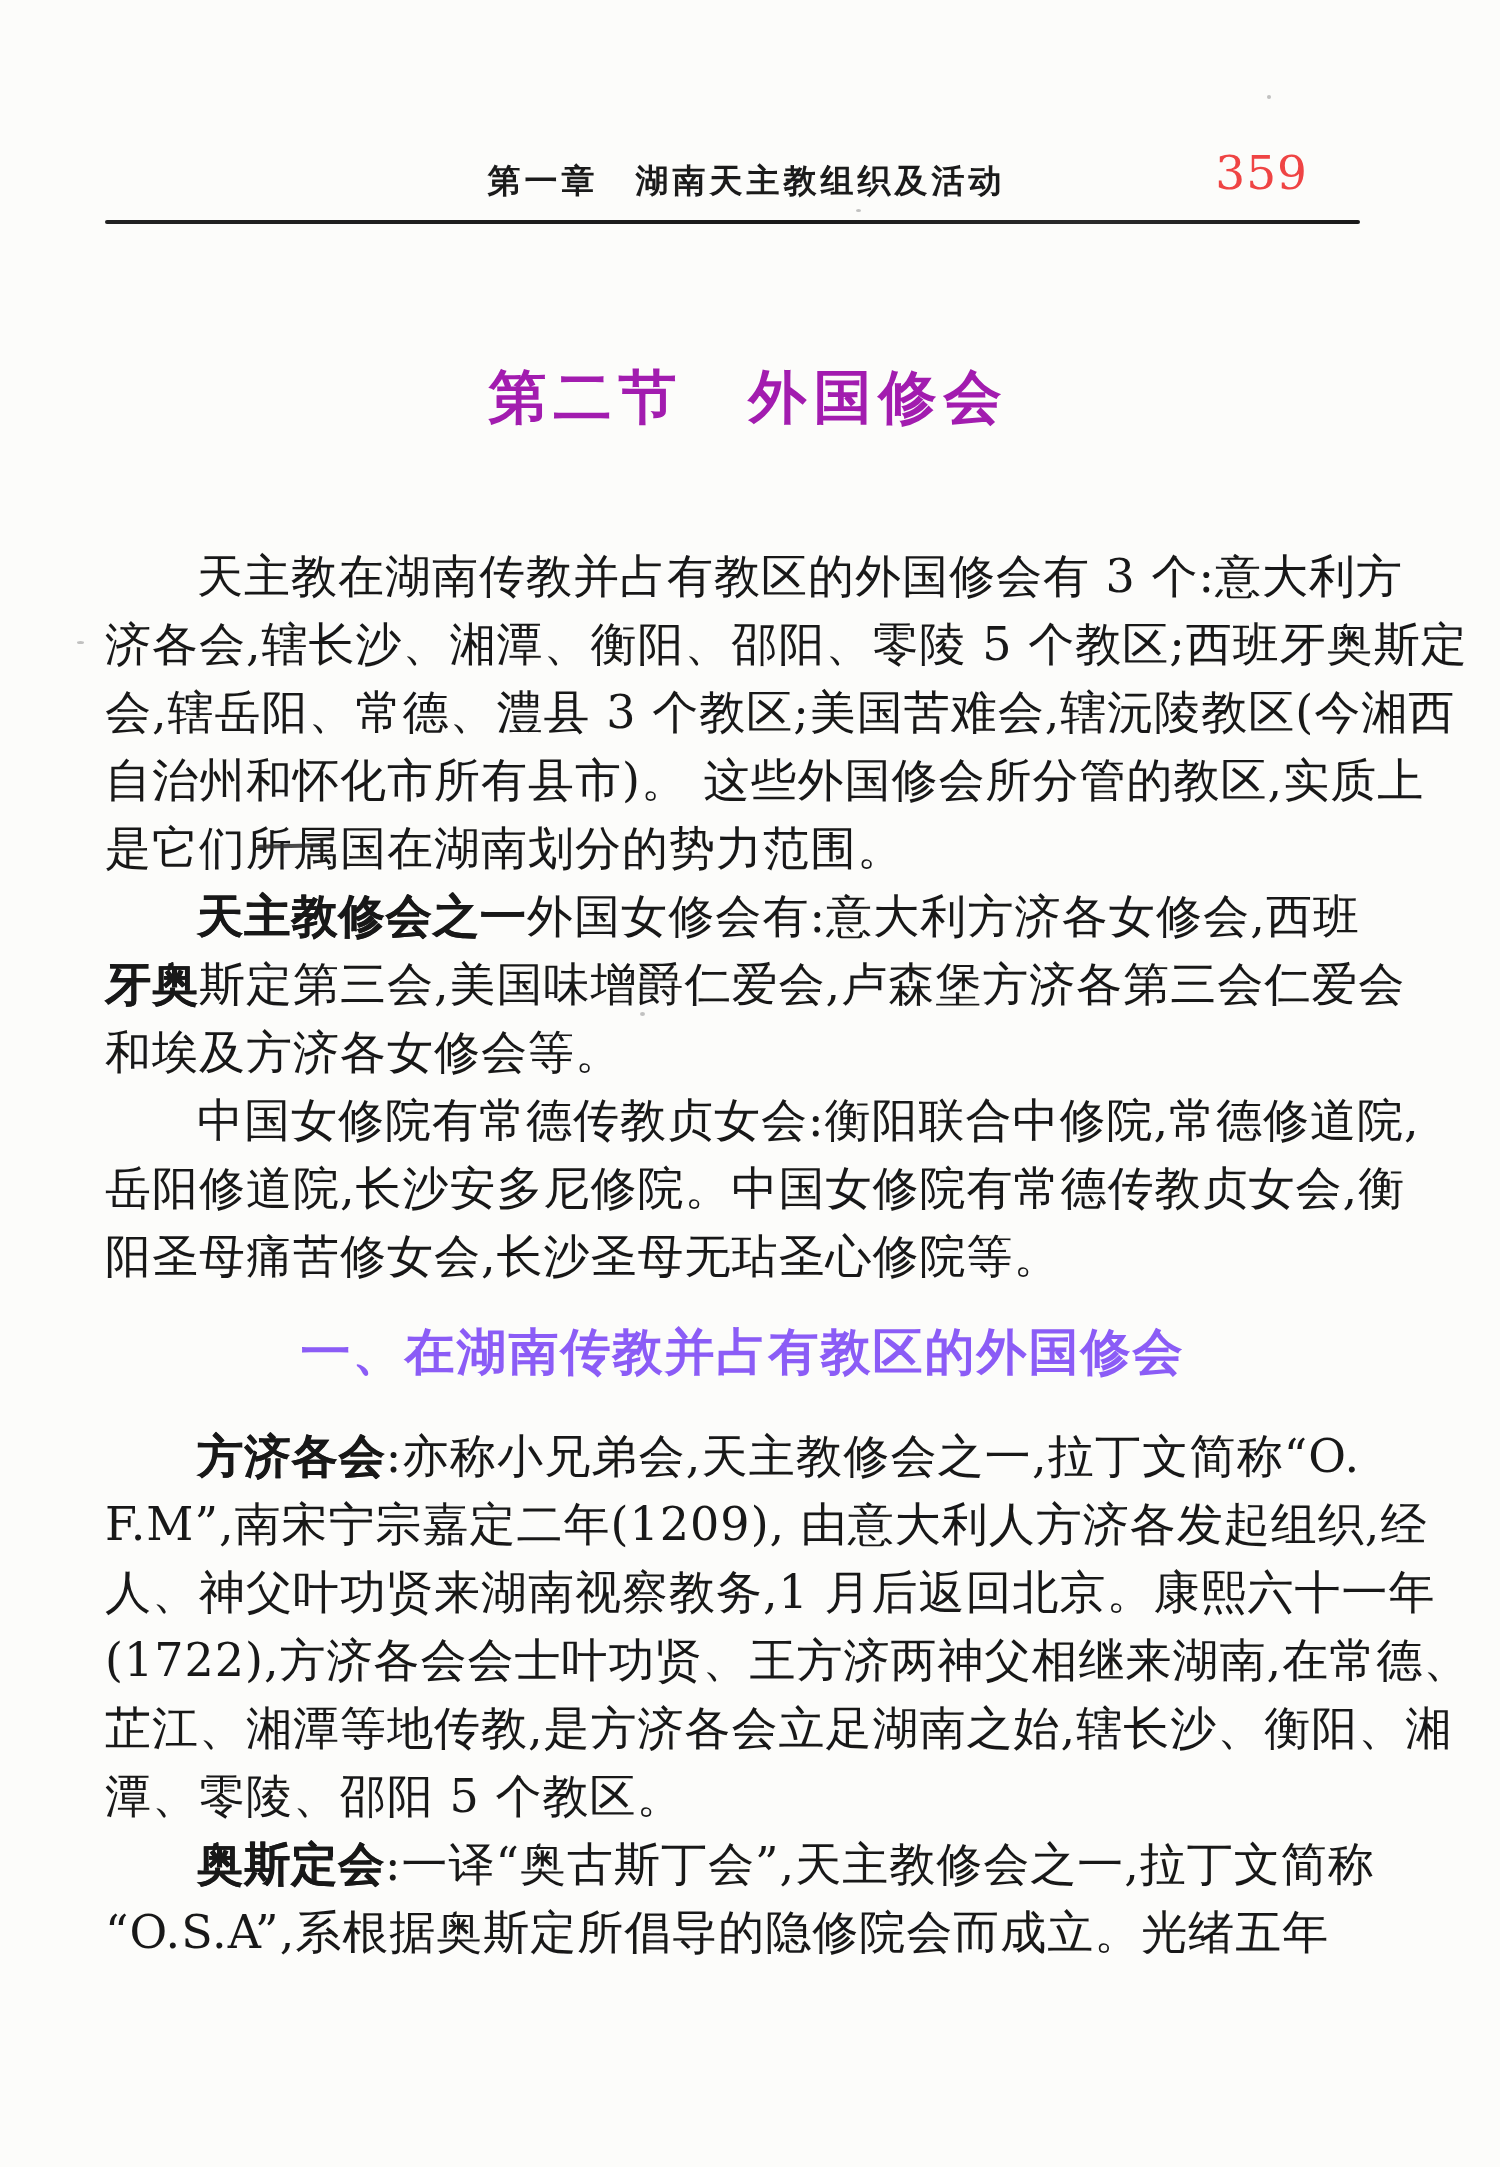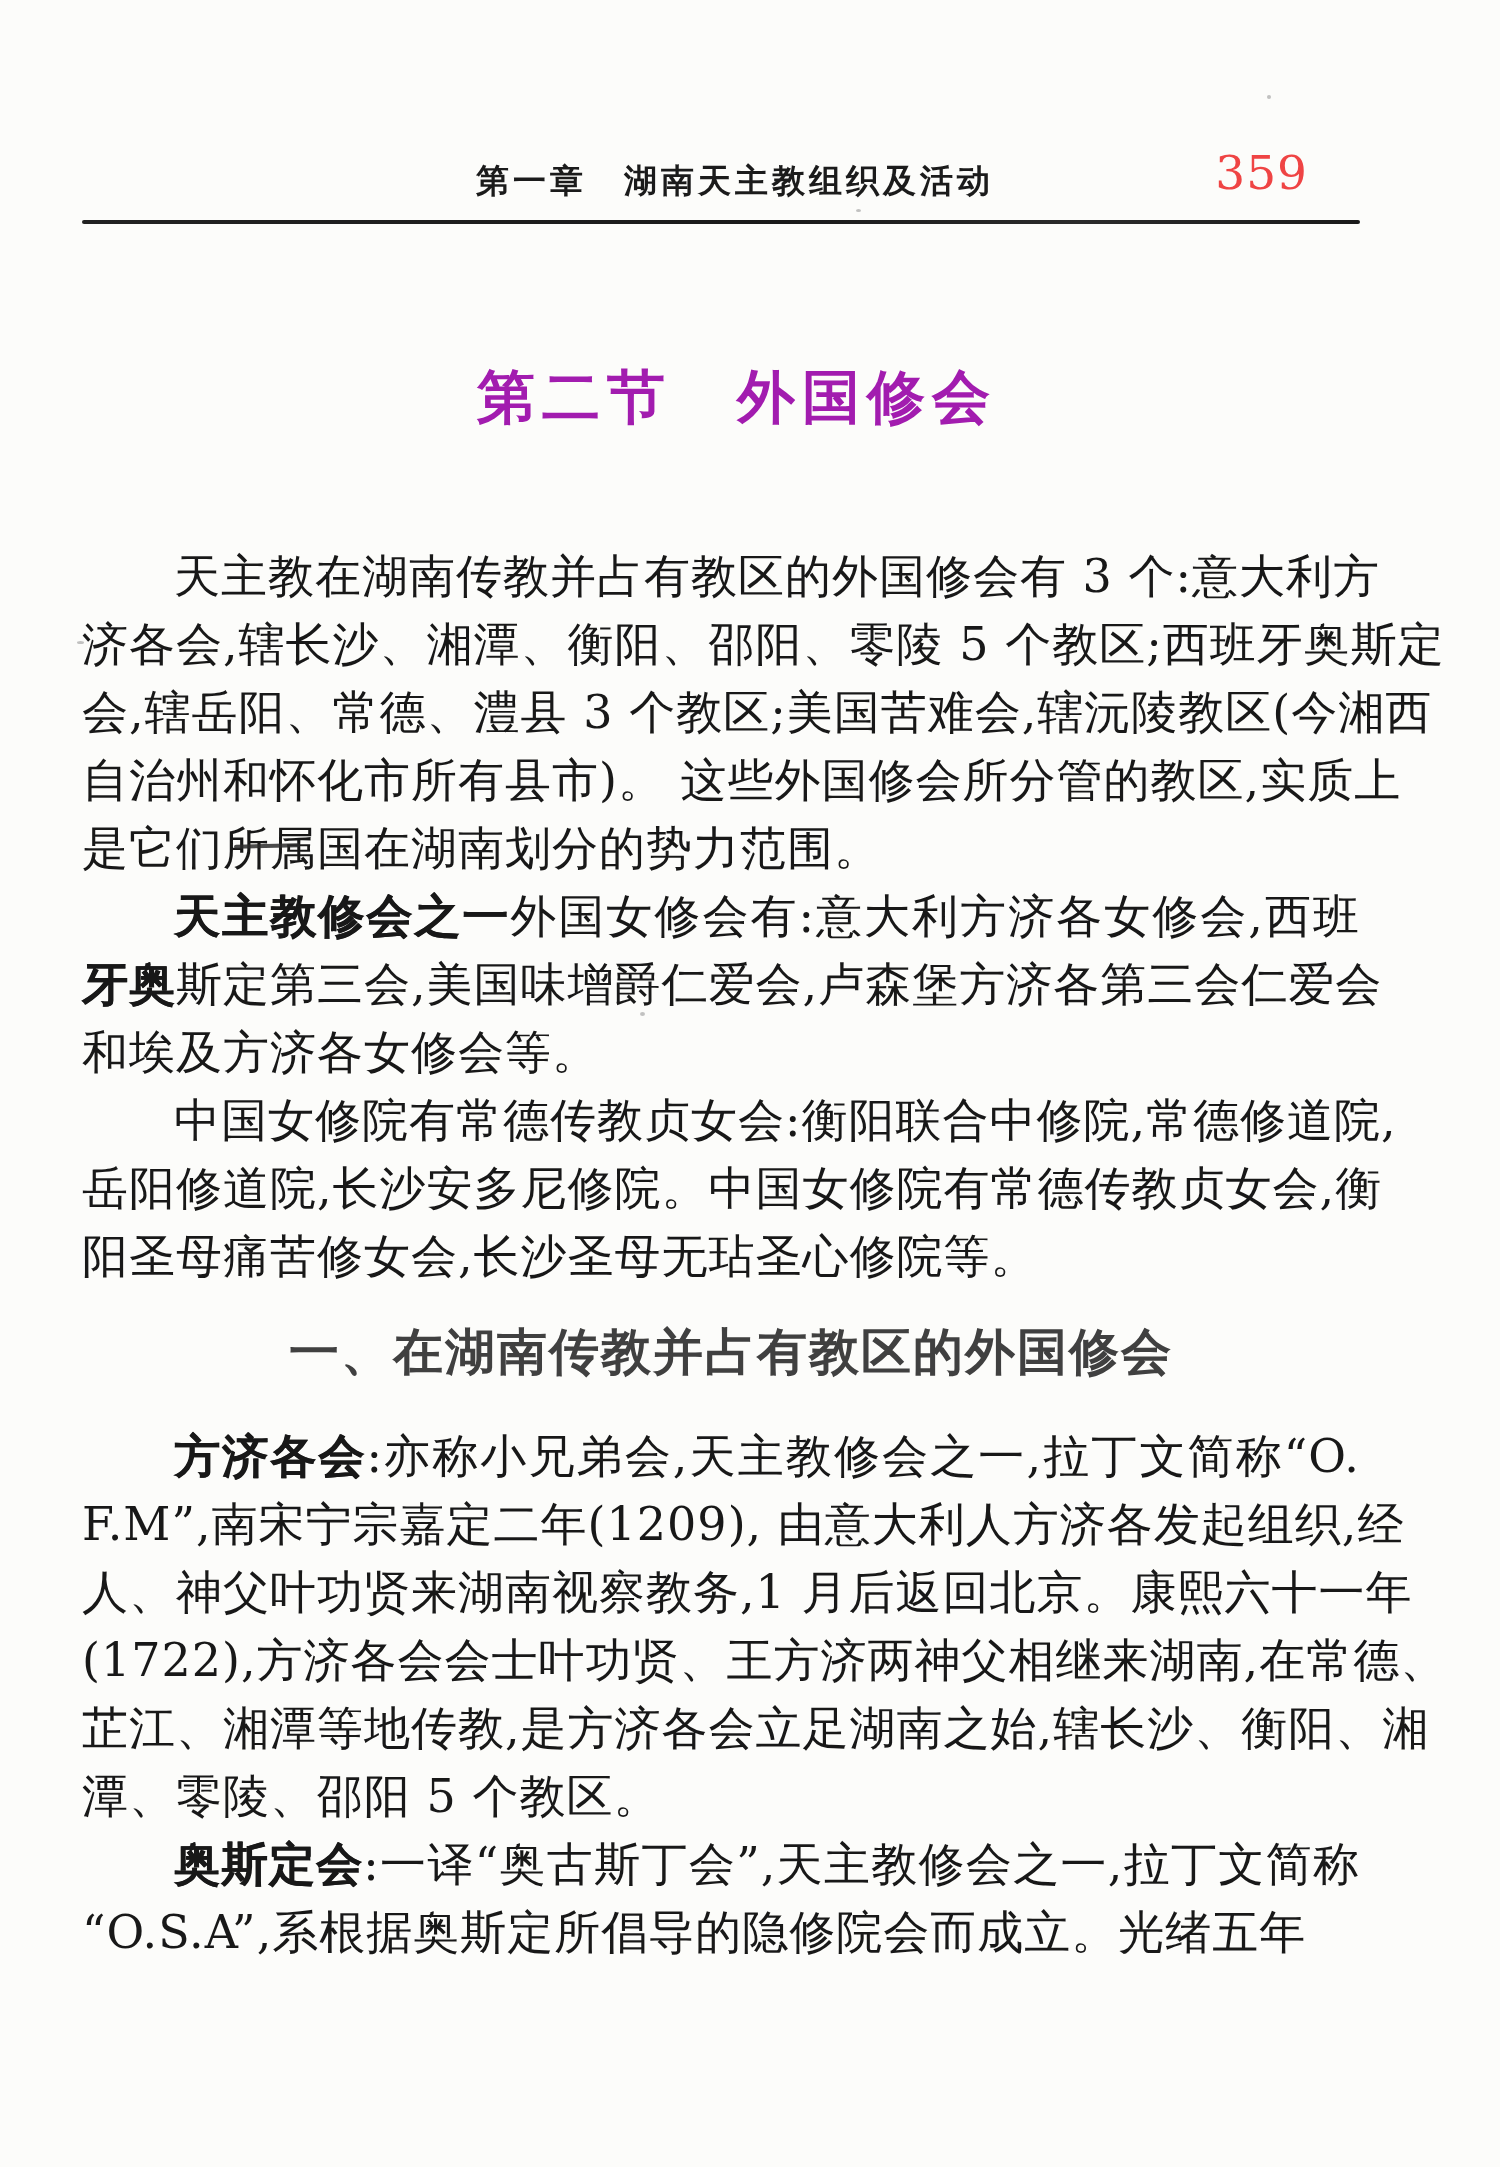--- a/index.html
+++ b/index.html
@@ -5,21 +5,21 @@
 <style>
   html,body{margin:0;padding:0;background:#e8e8e6;}
   .page{
     position:relative;
     width:1500px;height:2167px;
     margin:0 auto;
     background:#fcfcfa;
     color:#161616;
     font-family:"DejaVu Serif","Liberation Serif",serif;
     box-sizing:border-box;
-    padding:158px 140px 0 82px;
+    padding:158px 140px 0 105px;
     overflow:hidden;
   }
   
   .running-head{
     position:relative;
     height:46px;
     line-height:46px;
   }
   .chapter-head{
     display:block;
@@ -82,21 +82,21 @@
   }
   
   .subsection-heading{
     margin:32px 0 40px 0;
     text-align:center;
     font-size:50px;
     line-height:60px;
     font-weight:700;
     letter-spacing:2px;
     transform:translateX(10px);
-    color:#404040;
+    color:#8b5cf6;
   }
   
   .speck{position:absolute;background:#8f8f8f;opacity:.55;border-radius:50%;}
   .speck.s1{left:856px;top:209px;width:5px;height:3px;}
   .speck.s2{left:77px;top:641px;width:7px;height:3px;}
   .speck.s3{left:1267px;top:95px;width:4px;height:4px;}
   .speck.s4{left:640px;top:1012px;width:5px;height:4px;}
 </style>
 </head>
 <body>

